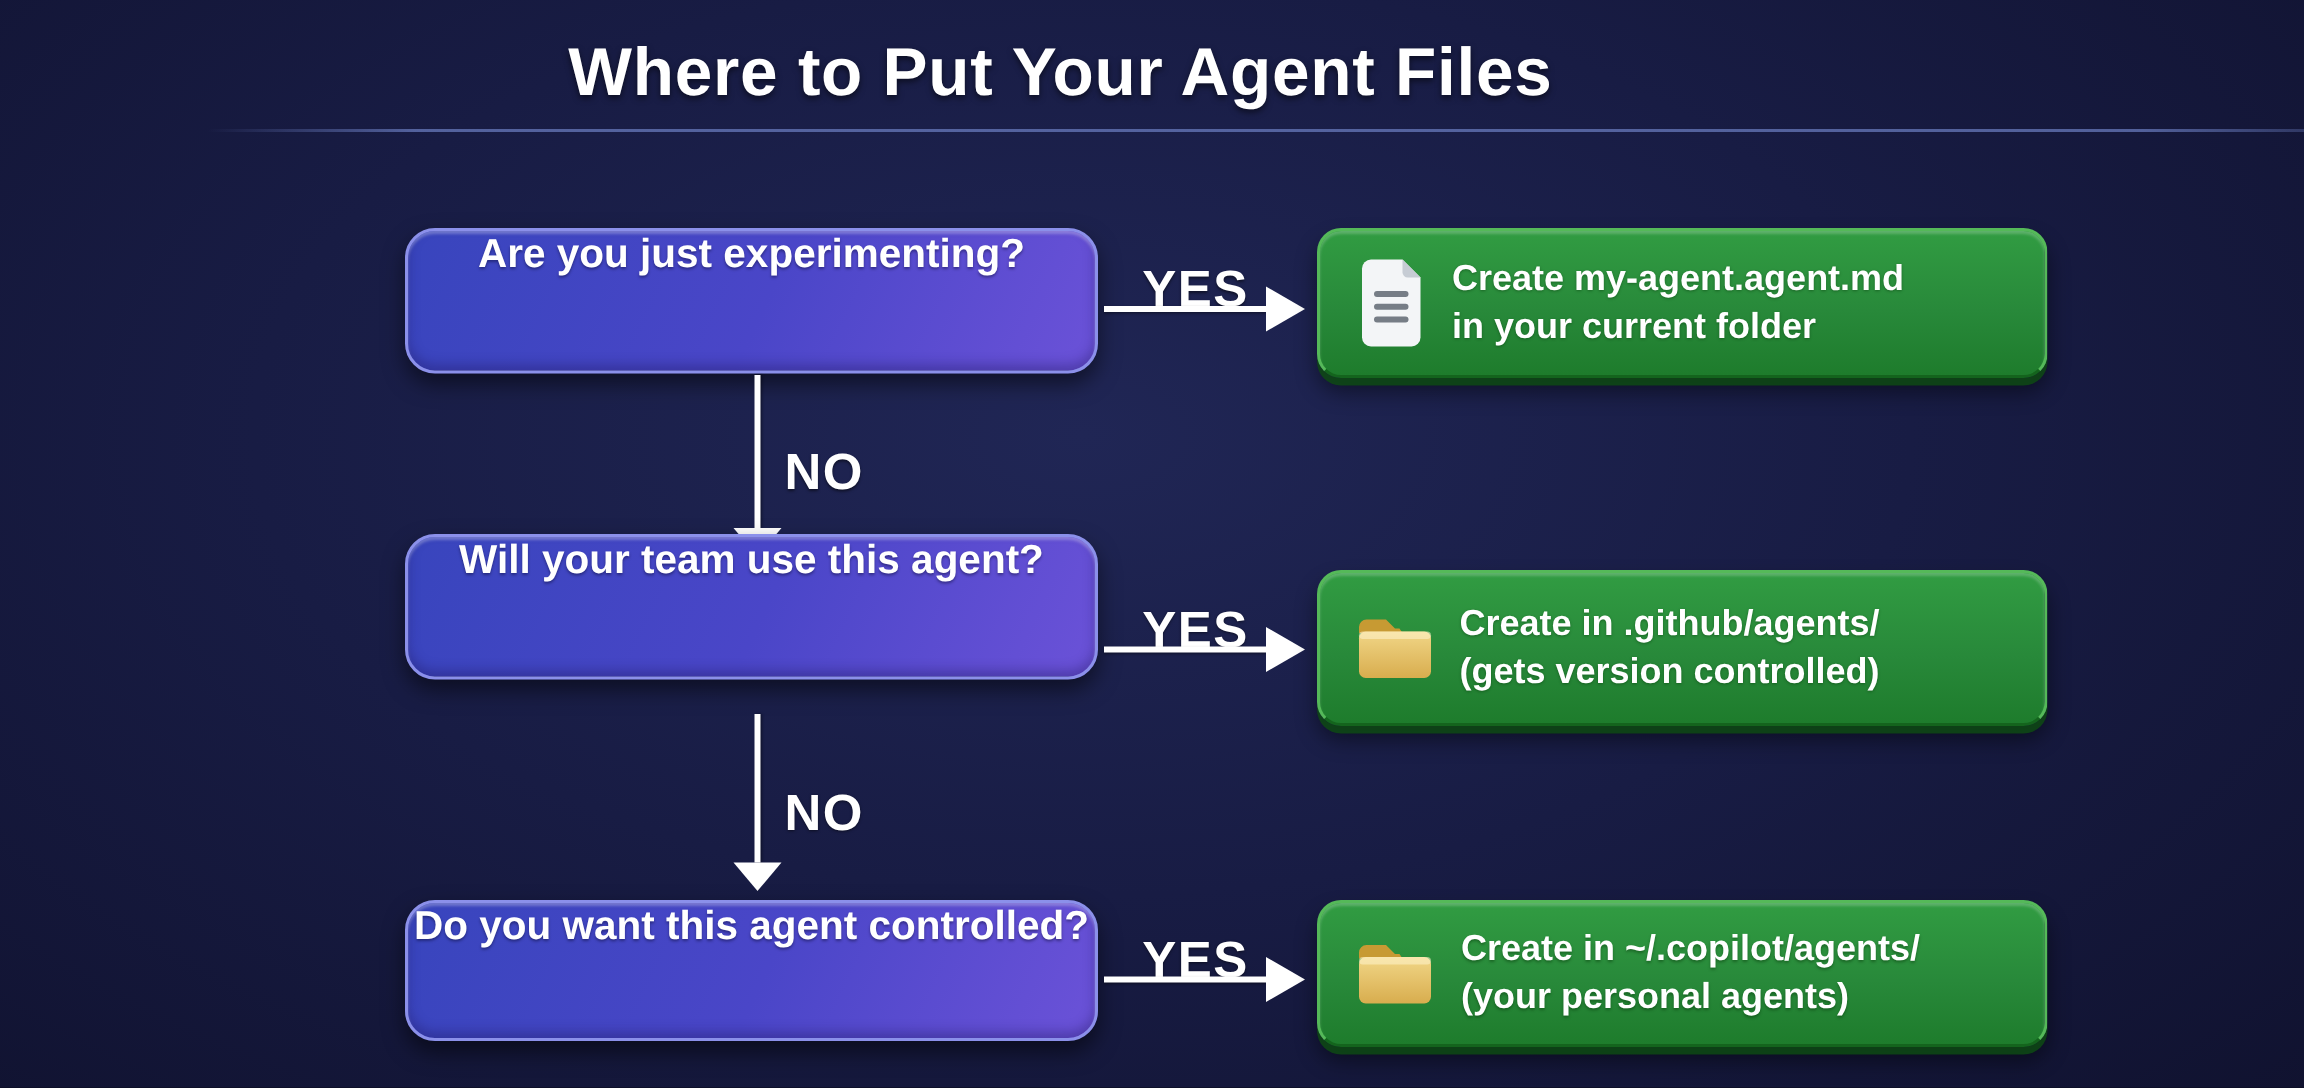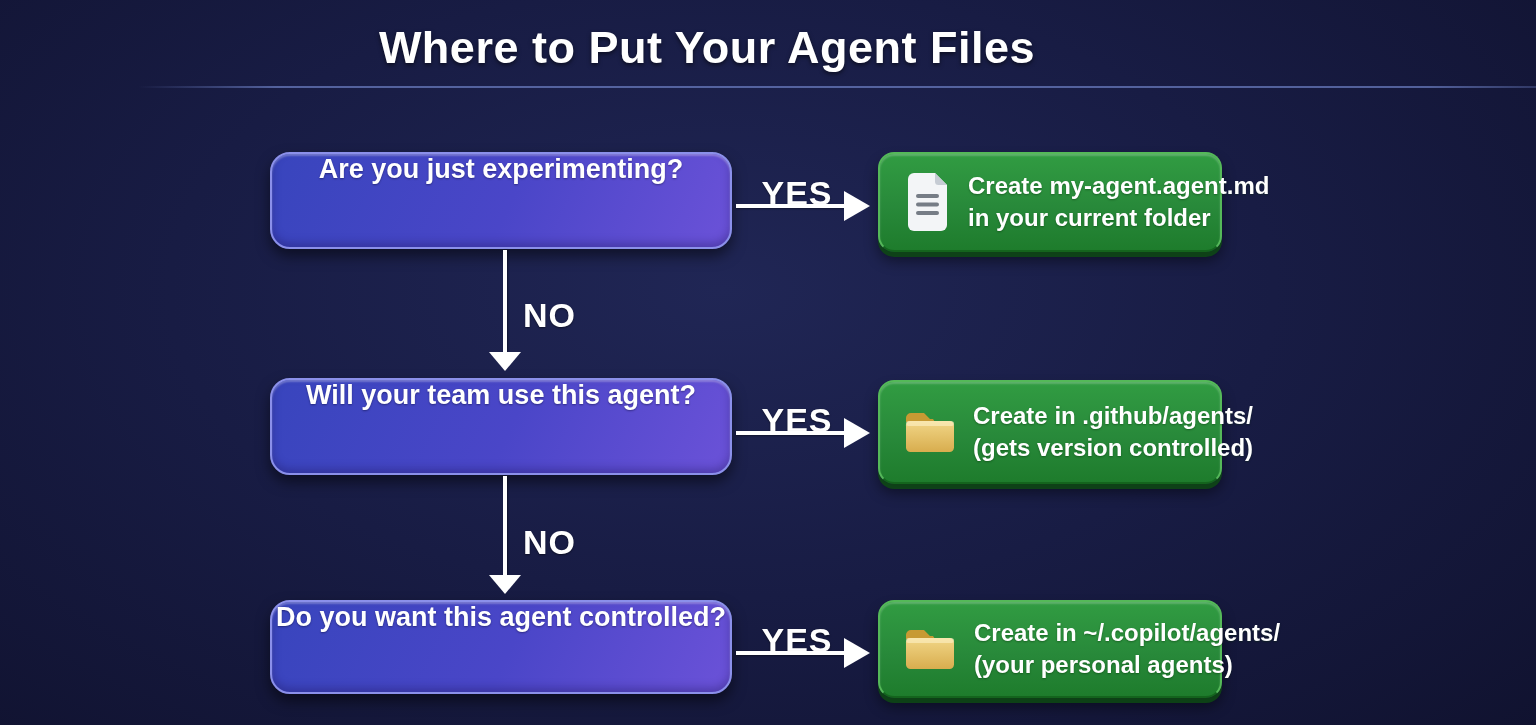--- a/index.html
+++ b/index.html
@@ -24,21 +24,21 @@
     position:absolute; left:270px; width:462px; box-sizing:border-box;
     border-radius:20px;
     background:linear-gradient(115deg, #3845bd 0%, #4a46c8 52%, #6b52d8 100%);
     border:2px solid #8b90ea;
     box-shadow:0 7px 14px rgba(0,0,0,0.5), inset 0 2px 2px rgba(255,255,255,0.28), inset 0 -4px 8px rgba(30,20,90,0.35);
     display:flex; align-items:flex-start; justify-content:center;
     color:#ffffff; font-weight:bold; font-size:27px;
     text-shadow:0 1px 2px rgba(0,0,30,0.4);
   }
   .rbox {
-    position:absolute; left:878px; width:344px; box-sizing:border-box;
+    position:absolute; left:878px; width:487px; box-sizing:border-box;
     border-radius:16px;
     background:linear-gradient(180deg, #319c42 0%, #28893a 55%, #1e7c2c 100%);
     border:2px solid #55b959; border-bottom-color:#14641d;
     box-shadow:0 5px 0 rgba(14,74,20,0.85), 0 9px 14px rgba(0,0,0,0.45), inset 0 2px 2px rgba(255,255,255,0.22);
     display:flex; align-items:center; gap:16px; padding:0 16px 0 22px;
     color:#ffffff; font-weight:bold; font-size:24px; line-height:32px;
     text-shadow:0 1px 2px rgba(0,40,0,0.4);
   }
   .rline { display:block; white-space:nowrap; }
   .yes-label, .no-label {
@@ -85,21 +85,21 @@
     </span>
     <span>
       <span class="rline">Create my-agent.agent.md</span>
       <span class="rline">in your current folder</span>
     </span>
   </div>
 
   <div class="varrow" style="left:503px; top:250px; height:102px;"></div>
   <div class="no-label" style="left:523px; top:296px;">NO</div>
 
-  <div class="qbox" style="top:378px; height:97px;">
+  <div class="qbox" style="top:356px; height:97px;">
     <span>Will your team use this agent?</span>
   </div>
   <div class="yes-label" style="left:742px; top:401px;">YES</div>
   <div class="harrow" style="left:736px; top:431px; width:108px;"></div>
   <div class="rbox" style="top:380px; height:104px;gap:15px;">
     <span class="icon-wrap">
       <svg width="56" height="48" viewBox="0 0 56 48" aria-hidden="true">
         <defs>
           <linearGradient id="fg2" x1="0" y1="0" x2="0" y2="1">
             <stop offset="0" stop-color="#f1d687"></stop>

